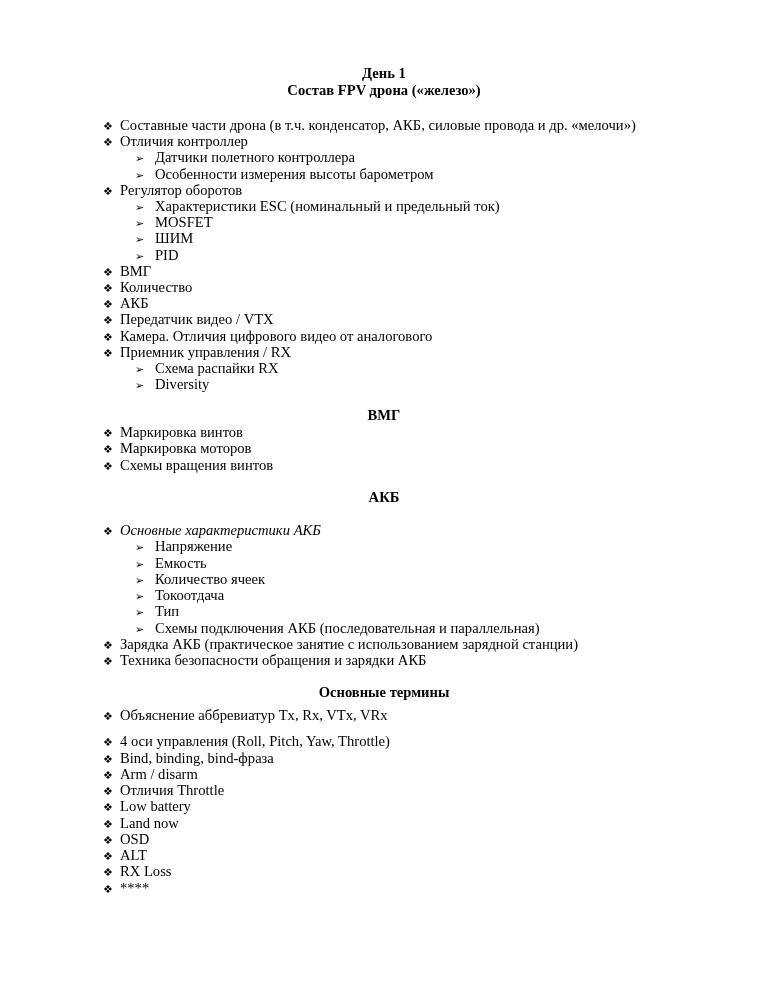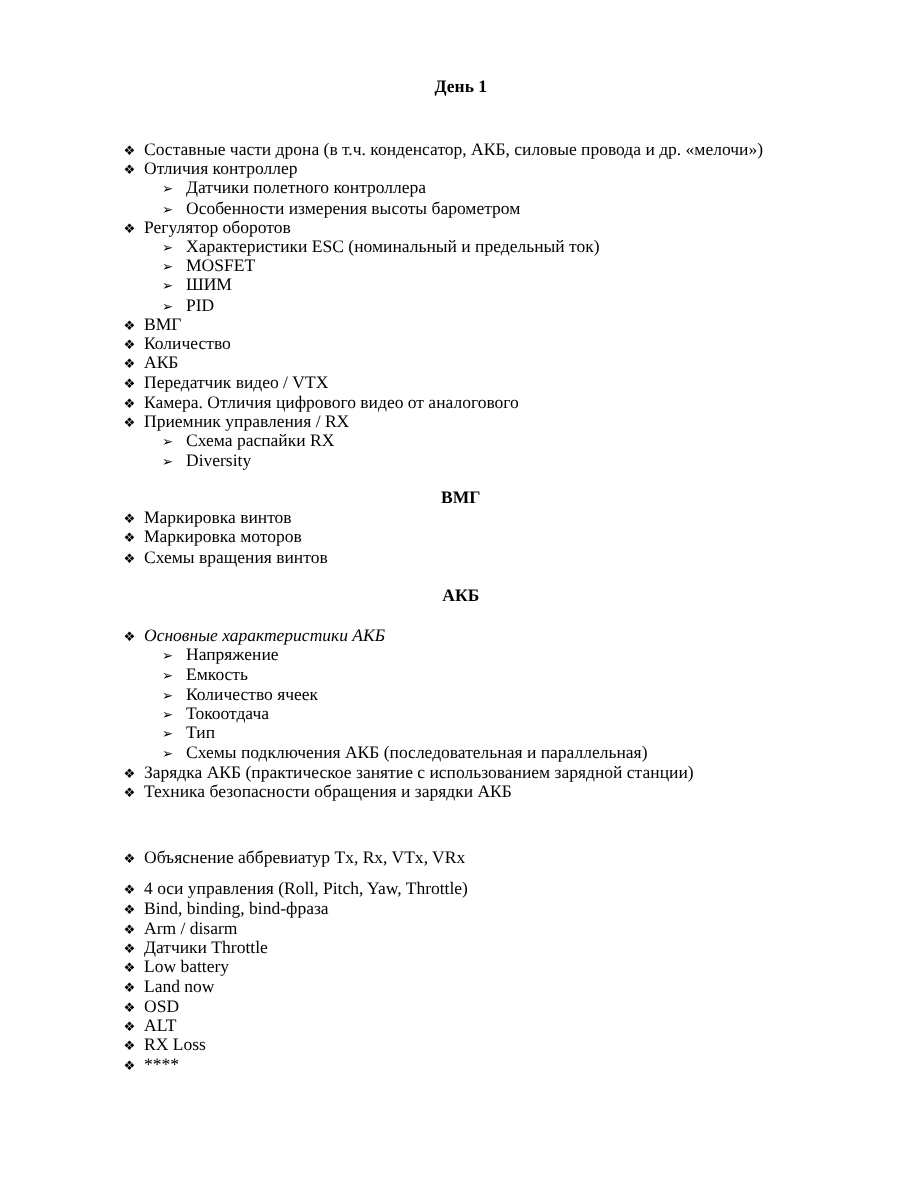--- a/index.html
+++ b/index.html
@@ -12,20 +12,21 @@
   .b2 { left:135px; }
   .glyph { display:inline-block; font-size:12px; }
   .b1 .glyph { width:17px; font-family:"DejaVu Sans", sans-serif; font-size:11px; }
   .b2 .glyph { width:20px; font-family:"DejaVu Sans", sans-serif; font-size:11px; }
 </style>
 </head>
 <body>
 
 <div class="page">
   <div class="heading" style="top:65px">День 1</div>
+  <div class="heading" style="top:82px">Состав FPV дрона («железо»)</div>
 
   <div id="section1">
       <div class="line b1" style="top: 117px;"><span class="glyph">❖</span><span>Составные части дрона (в т.ч. конденсатор, АКБ, силовые провода и др. «мелочи»)</span></div>
       <div class="line b1" style="top: 133.2px;"><span class="glyph">❖</span><span>Отличия контроллер</span></div>
       <div class="line b2" style="top: 149.4px;"><span class="glyph">➢</span><span>Датчики полетного контроллера</span></div>
       <div class="line b2" style="top: 165.6px;"><span class="glyph">➢</span><span>Особенности измерения высоты барометром</span></div>
       <div class="line b1" style="top: 181.8px;"><span class="glyph">❖</span><span>Регулятор оборотов</span></div>
       <div class="line b2" style="top: 198px;"><span class="glyph">➢</span><span>Характеристики ESC (номинальный и предельный ток)</span></div>
       <div class="line b2" style="top: 214.2px;"><span class="glyph">➢</span><span>MOSFET</span></div>
       <div class="line b2" style="top: 230.4px;"><span class="glyph">➢</span><span>ШИМ</span></div>
@@ -53,26 +54,27 @@
       <div class="line b2" style="top: 538.25px;"><span class="glyph">➢</span><span>Напряжение</span></div>
       <div class="line b2" style="top: 554.5px;"><span class="glyph">➢</span><span>Емкость</span></div>
       <div class="line b2" style="top: 570.75px;"><span class="glyph">➢</span><span>Количество ячеек</span></div>
       <div class="line b2" style="top: 587px;"><span class="glyph">➢</span><span>Токоотдача</span></div>
       <div class="line b2" style="top: 603.25px;"><span class="glyph">➢</span><span>Тип</span></div>
       <div class="line b2" style="top: 619.5px;"><span class="glyph">➢</span><span>Схемы подключения АКБ (последовательная и параллельная)</span></div>
       <div class="line b1" style="top: 635.75px;"><span class="glyph">❖</span><span>Зарядка АКБ (практическое занятие с использованием зарядной станции)</span></div>
       <div class="line b1" style="top: 652px;"><span class="glyph">❖</span><span>Техника безопасности обращения и зарядки АКБ</span></div>
     </div>
 
+  <div class="heading" style="top:684px">Основные термины</div>
   <div id="section4">
       <div class="line b1" style="top: 707px;"><span class="glyph">❖</span><span>Объяснение аббревиатур Tx, Rx, VTx, VRx</span></div>
       <div class="line b1" style="top: 733.25px;"><span class="glyph">❖</span><span>4 оси управления (Roll, Pitch, Yaw, Throttle)</span></div>
       <div class="line b1" style="top: 749.5px;"><span class="glyph">❖</span><span>Bind, binding, bind-фраза</span></div>
       <div class="line b1" style="top: 765.75px;"><span class="glyph">❖</span><span>Arm / disarm</span></div>
-      <div class="line b1" style="top: 782px;"><span class="glyph">❖</span><span>Датчики Throttle</span></div>
+      <div class="line b1" style="top: 782px;"><span class="glyph">❖</span><span>Отличия Throttle</span></div>
       <div class="line b1" style="top: 798.25px;"><span class="glyph">❖</span><span>Low battery</span></div>
       <div class="line b1" style="top: 814.5px;"><span class="glyph">❖</span><span>Land now</span></div>
       <div class="line b1" style="top: 830.75px;"><span class="glyph">❖</span><span>OSD</span></div>
       <div class="line b1" style="top: 847px;"><span class="glyph">❖</span><span>ALT</span></div>
       <div class="line b1" style="top: 863.25px;"><span class="glyph">❖</span><span>RX Loss</span></div>
       <div class="line b1" style="top: 879.5px;"><span class="glyph">❖</span><span>****</span></div>
     </div>
 </div>
 
 </body></html>

